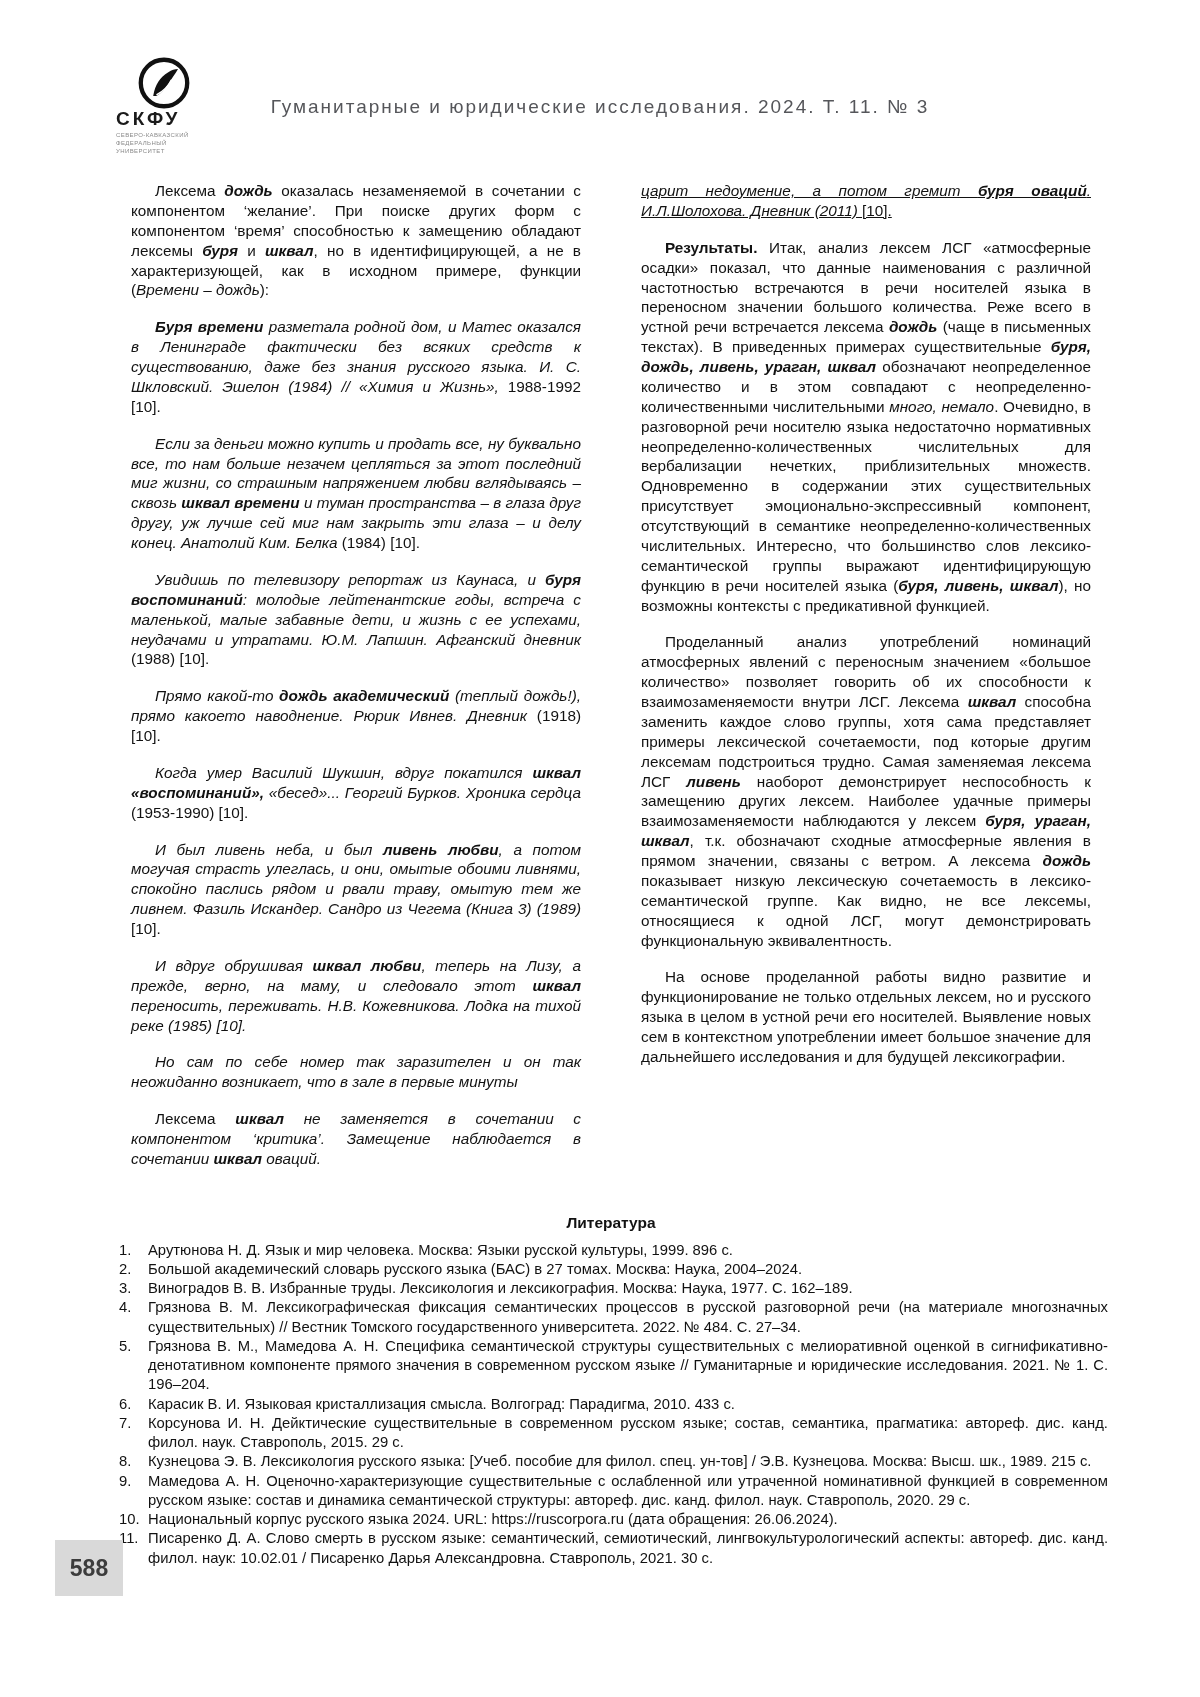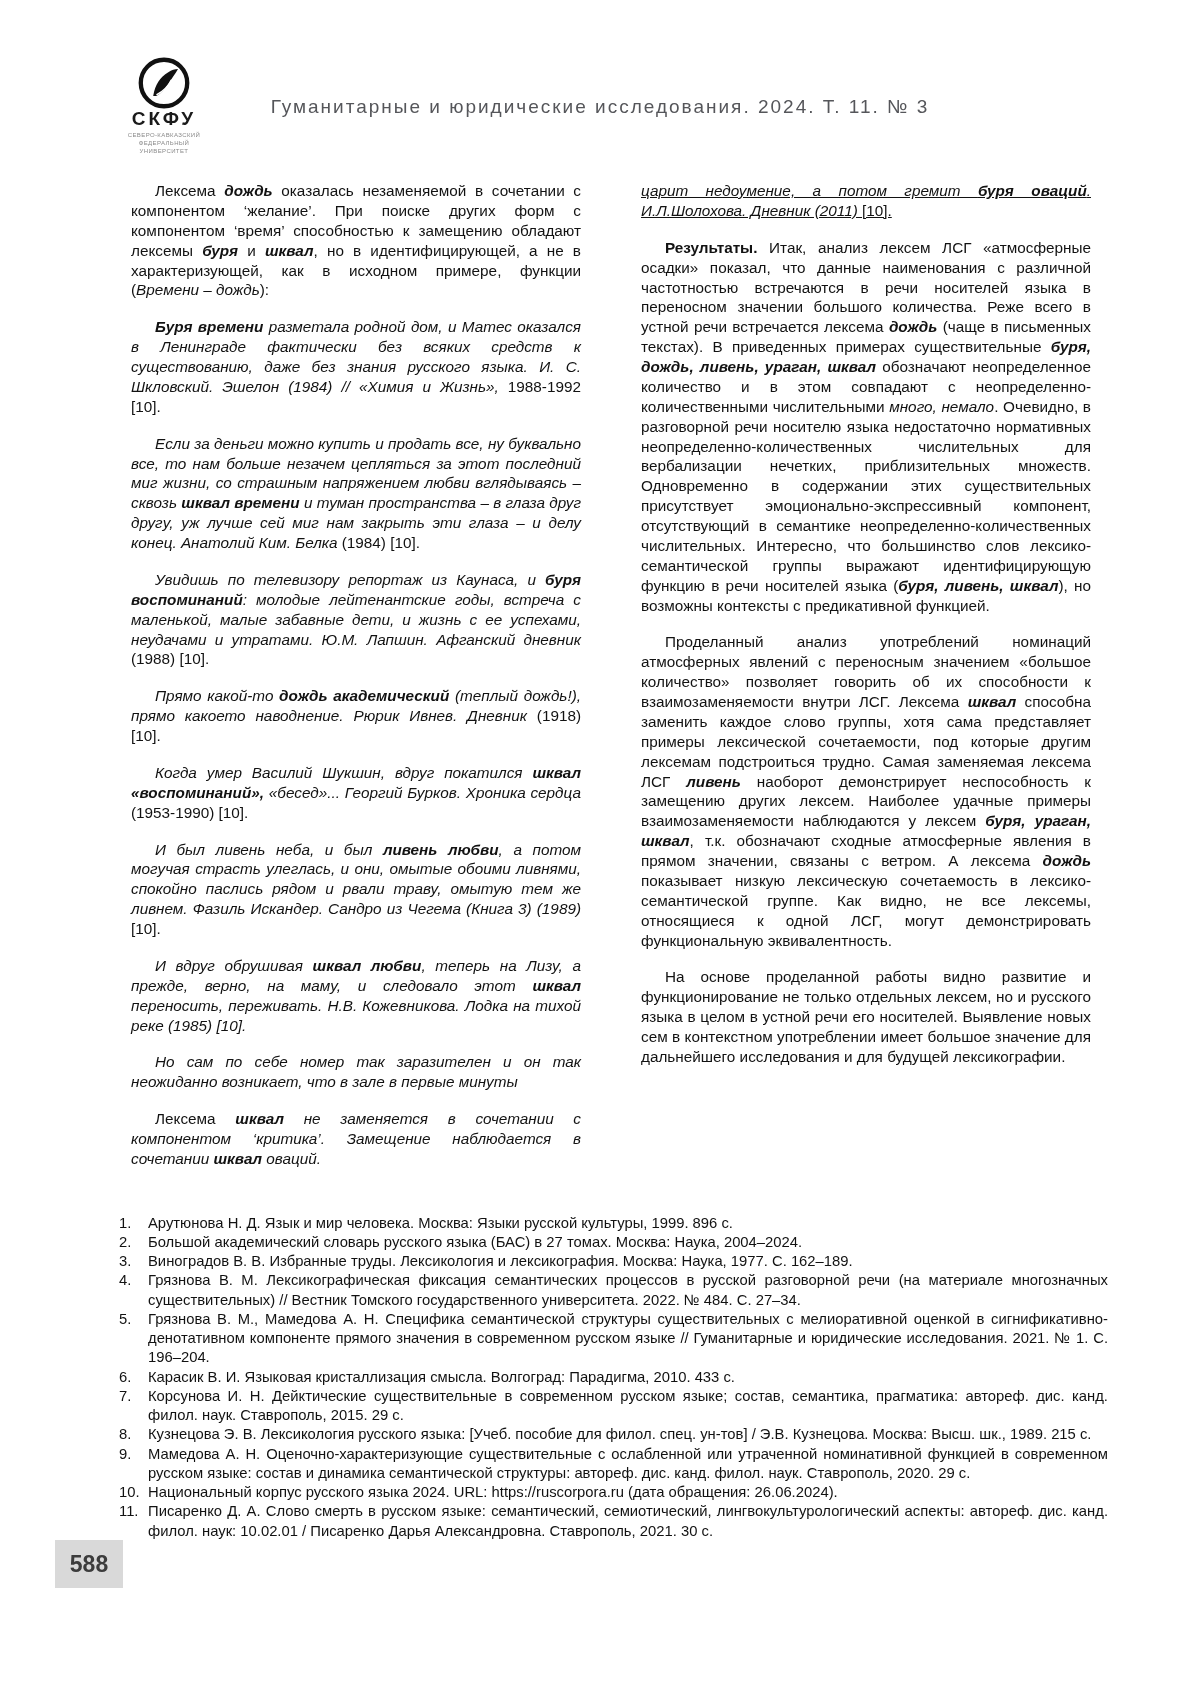--- a/index.html
+++ b/index.html
@@ -2,21 +2,21 @@
 <html lang="ru"><head>
 <meta charset="utf-8">
 <style>
   * { margin:0; padding:0; box-sizing:border-box; }
   html,body { background:#ffffff; }
   body { font-family:"Liberation Sans", sans-serif; color:#121212; }
   .page { position:relative; width:1200px; height:1697px; margin:0 auto; background:#fff; overflow:hidden; }
 
   
   .header { position:relative; height:122px; }
-  .logo { position:absolute; left:116px; top:24px; width:96px; text-align:center; }
+  .logo { position:absolute; left:116px; top:24px; width:96px; }
   .logo-mark { display:block; margin:0 auto; width:54px; height:54px; }
   .logo-acronym { font-weight:bold; font-size:19px; letter-spacing:3px; color:#1a1a1a; margin-top:-2px; }
   .logo-sub { font-size:6px; color:#8a8a8a; letter-spacing:.4px; line-height:1.35; margin-top:1px; }
   .journal-title { text-align:center; padding-top:64px; font-size:19px; color:#55565a; letter-spacing:2px;margin-top:32px; }
 
   
   .body-columns { display:flex; gap:26px; margin:10px 92px 0 114px; }
   .col { flex:1 1 0; font-size:15.3px; line-height:1.3; text-align:justify; hyphens:auto; }
   p.para { text-indent:24px; margin:17px; }
   p.para.noindent { text-indent:0;text-decoration:underline; }
@@ -26,21 +26,21 @@
   .seg-bi { font-weight:bold; font-style:italic; }
 
   
   .literature { margin:28px 92px 0 114px; }
   .lit-title { text-align:center; font-weight:bold; font-size:15.5px; margin-bottom:9px; }
   .lit-item { display:flex; font-size:14.8px; line-height:1.3; }
   .lit-num { flex:0 0 34px; padding-left:5px; }
   .lit-text { flex:1 1 auto; text-align:justify; hyphens:auto; }
 
   
-  .page-number { position:absolute; left:55px; top:1540px; width:68px; height:48px;
+  .page-number { position:absolute; left:55px; top:1540px; width:68px; height:56px;
     background:#d9d9d9; color:#3c3c3c; font-weight:bold; font-size:23px;
     display:flex; align-items:center; justify-content:center; }
 </style>
 </head>
 <body>
 
 <div class="page">
 
   <header class="header">
     <div class="logo">
@@ -73,20 +73,21 @@
       </div>
     <div class="col" id="col-right">
         <p class="para noindent"><span class="seg-i">царит недоумение, а потом гремит </span><span class="seg-bi">буря оваций</span><span class="seg-i">. И.Л.Шолохова. Дневник (2011) </span><span class="seg-n">[10].</span></p>
         <p class="para"><span class="seg-b">Результаты.</span><span class="seg-n"> Итак, анализ лексем ЛСГ «атмосферные осадки» показал, что данные наименования с различной частотностью встречаются в речи носителей языка в переносном значении большого количества. Реже всего в устной речи встречается лексема </span><span class="seg-bi">дождь</span><span class="seg-n"> (чаще в письменных текстах). В приведенных примерах существительные </span><span class="seg-bi">буря, дождь, ливень, ураган, шквал</span><span class="seg-n"> обозначают неопределенное количество и в этом совпадают с неопределенно-количественными числительными </span><span class="seg-i">много, немало</span><span class="seg-n">. Очевидно, в разговорной речи носителю языка недостаточно нормативных неопределенно-количественных числительных для вербализации нечетких, приблизительных множеств. Одновременно в содержании этих существительных присутствует эмоционально-экспрессивный компонент, отсутствующий в семантике неопределенно-количественных числительных. Интересно, что большинство слов лексико-семантической группы выражают идентифицирующую функцию в речи носителей языка (</span><span class="seg-bi">буря, ливень, шквал</span><span class="seg-n">), но возможны контексты с предикативной функцией.</span></p>
         <p class="para"><span class="seg-n">Проделанный анализ употреблений номинаций атмосферных явлений с переносным значением «большое количество» позволяет говорить об их способности к взаимозаменяемости внутри ЛСГ. Лексема </span><span class="seg-bi">шквал</span><span class="seg-n"> способна заменить каждое слово группы, хотя сама представляет примеры лексической сочетаемости, под которые другим лексемам подстроиться трудно. Самая заменяемая лексема ЛСГ </span><span class="seg-bi">ливень</span><span class="seg-n"> наоборот демонстрирует неспособность к замещению других лексем. Наиболее удачные примеры взаимозаменяемости наблюдаются у лексем </span><span class="seg-bi">буря, ураган, шквал</span><span class="seg-n">, т.к. обозначают сходные атмосферные явления в прямом значении, связаны с ветром. А лексема </span><span class="seg-bi">дождь</span><span class="seg-n"> показывает низкую лексическую сочетаемость в лексико-семантической группе. Как видно, не все лексемы, относящиеся к одной ЛСГ, могут демонстрировать функциональную эквивалентность.</span></p>
         <p class="para"><span class="seg-n">На основе проделанной работы видно развитие и функционирование не только отдельных лексем, но и русского языка в целом в устной речи его носителей. Выявление новых сем в контекстном употреблении имеет большое значение для дальнейшего исследования и для будущей лексикографии.</span></p>
       </div>
   </main>
 
   <section class="literature">
+    <div class="lit-title">Литература</div>
     <div id="lit-list">
         <div class="lit-item">
           <div class="lit-num">1.</div>
           <div class="lit-text">Арутюнова Н. Д. Язык и мир человека. Москва: Языки русской культуры, 1999. 896 с.</div>
         </div>
         <div class="lit-item">
           <div class="lit-num">2.</div>
           <div class="lit-text">Большой академический словарь русского языка (БАС) в 27 томах. Москва: Наука, 2004–2024.</div>
         </div>
         <div class="lit-item">

